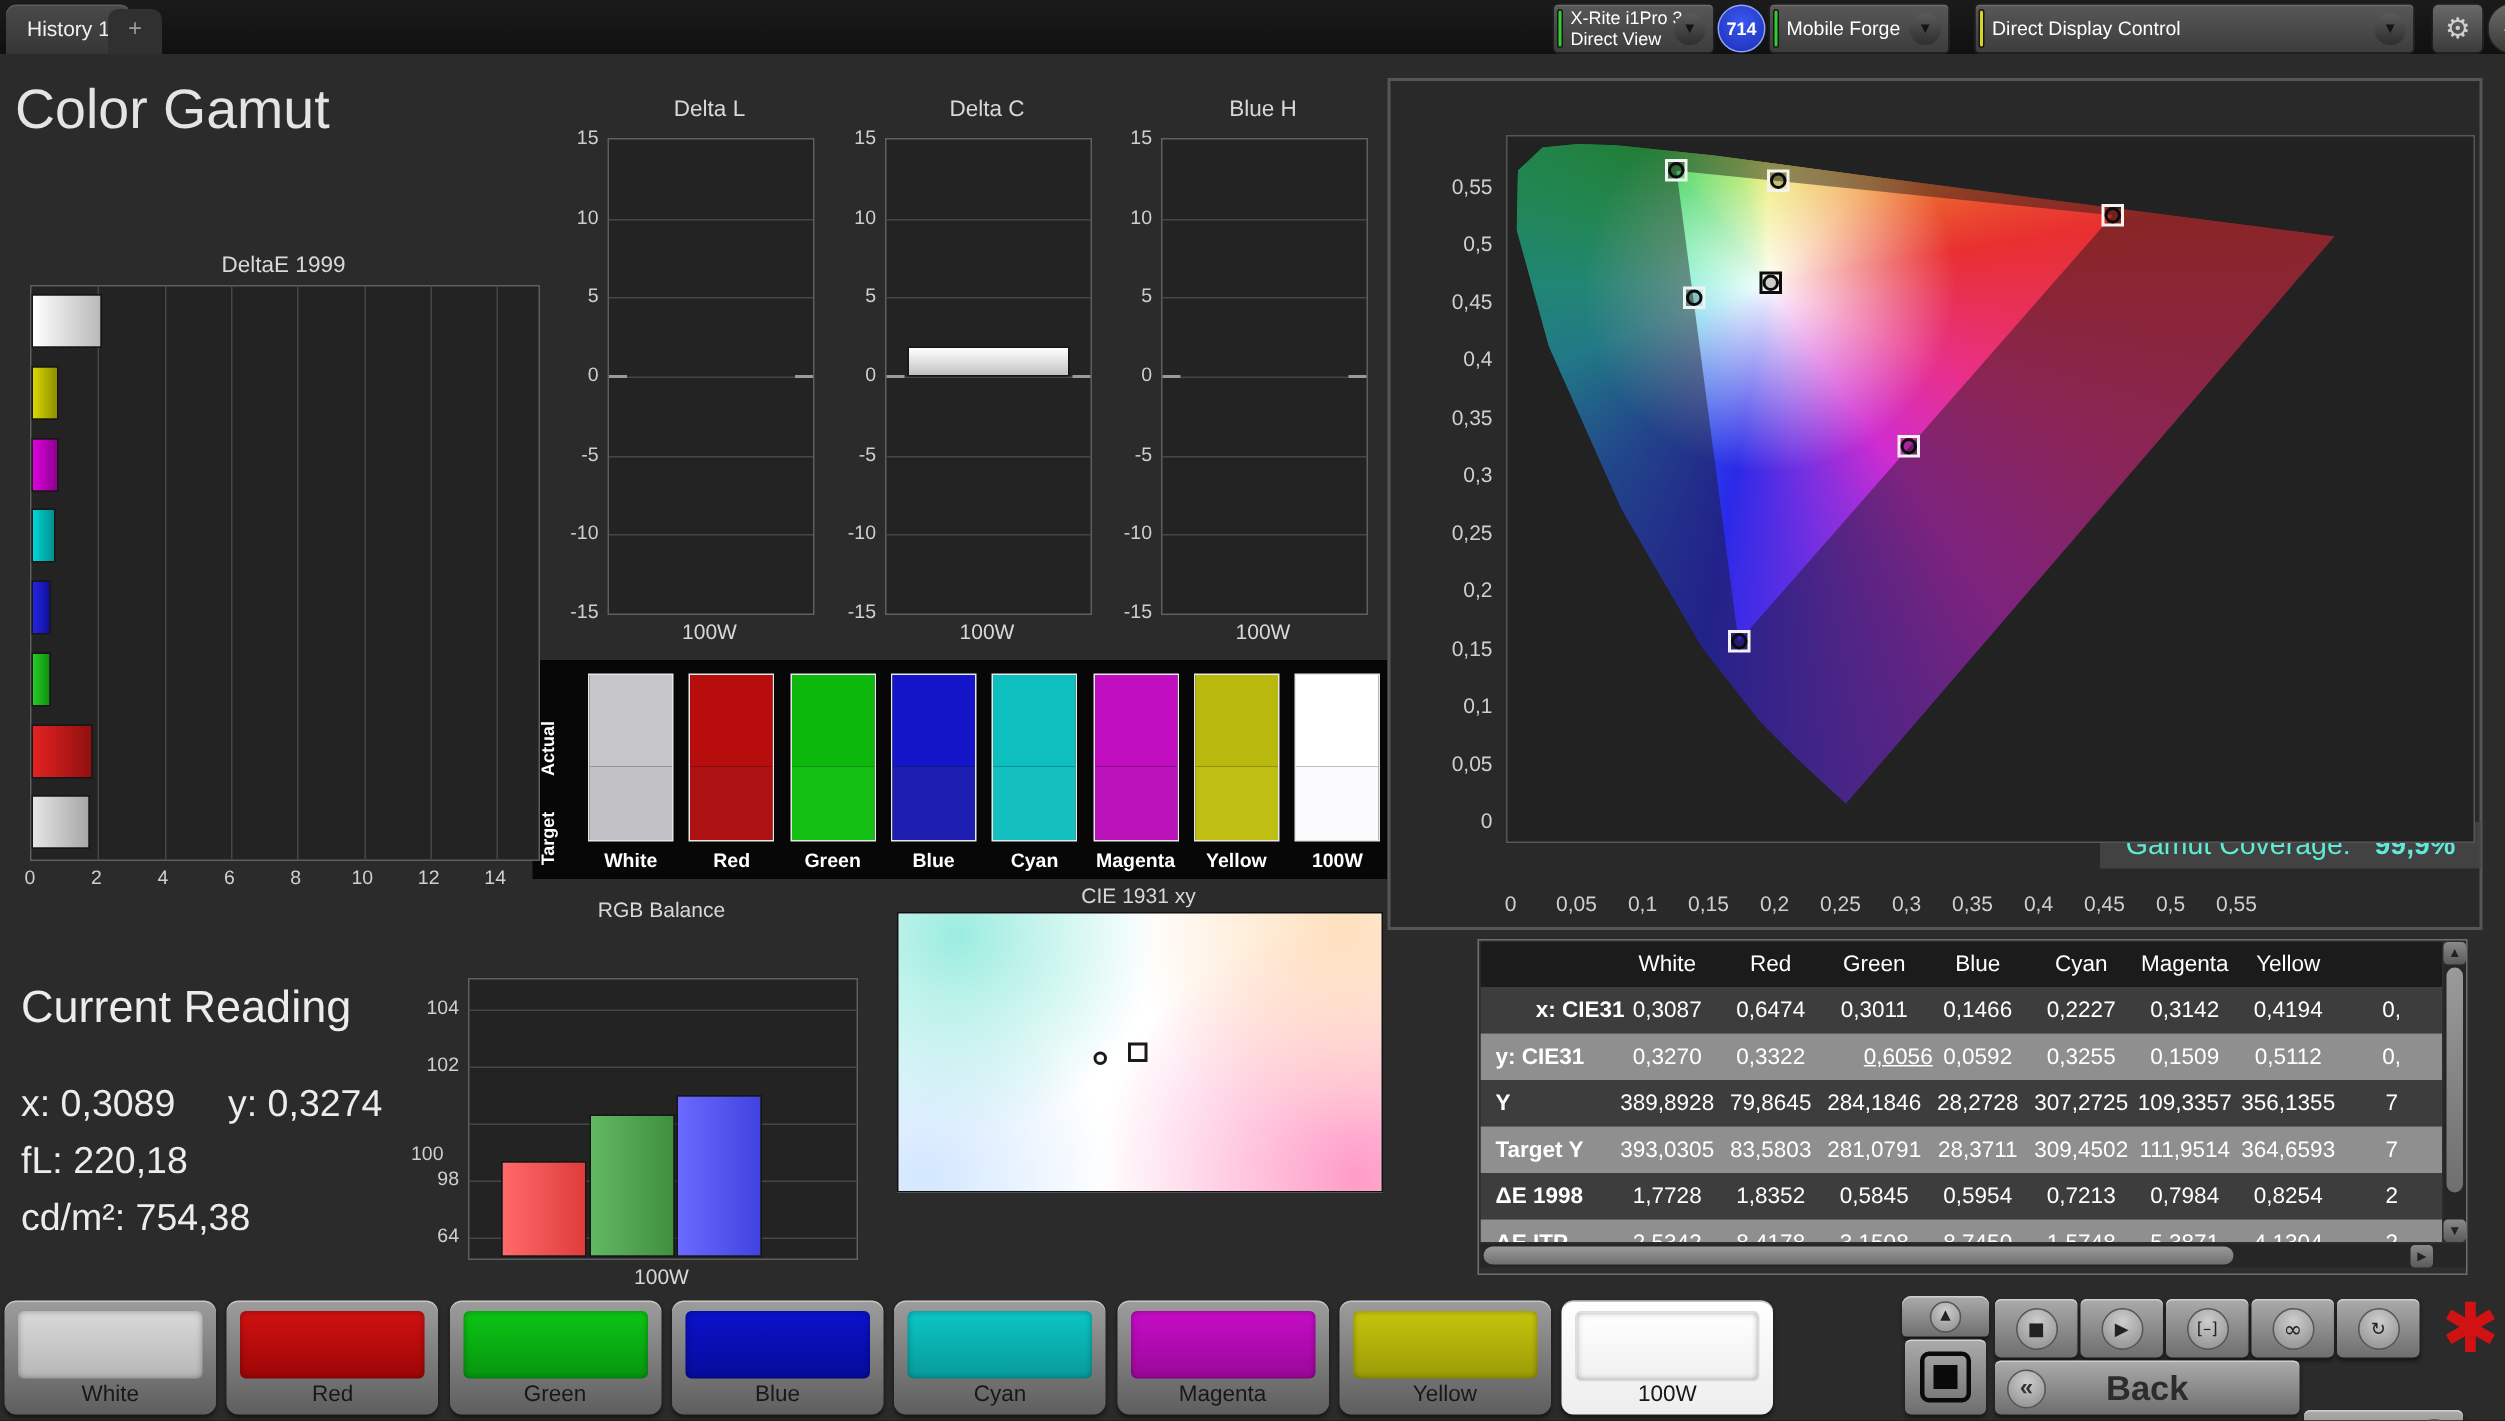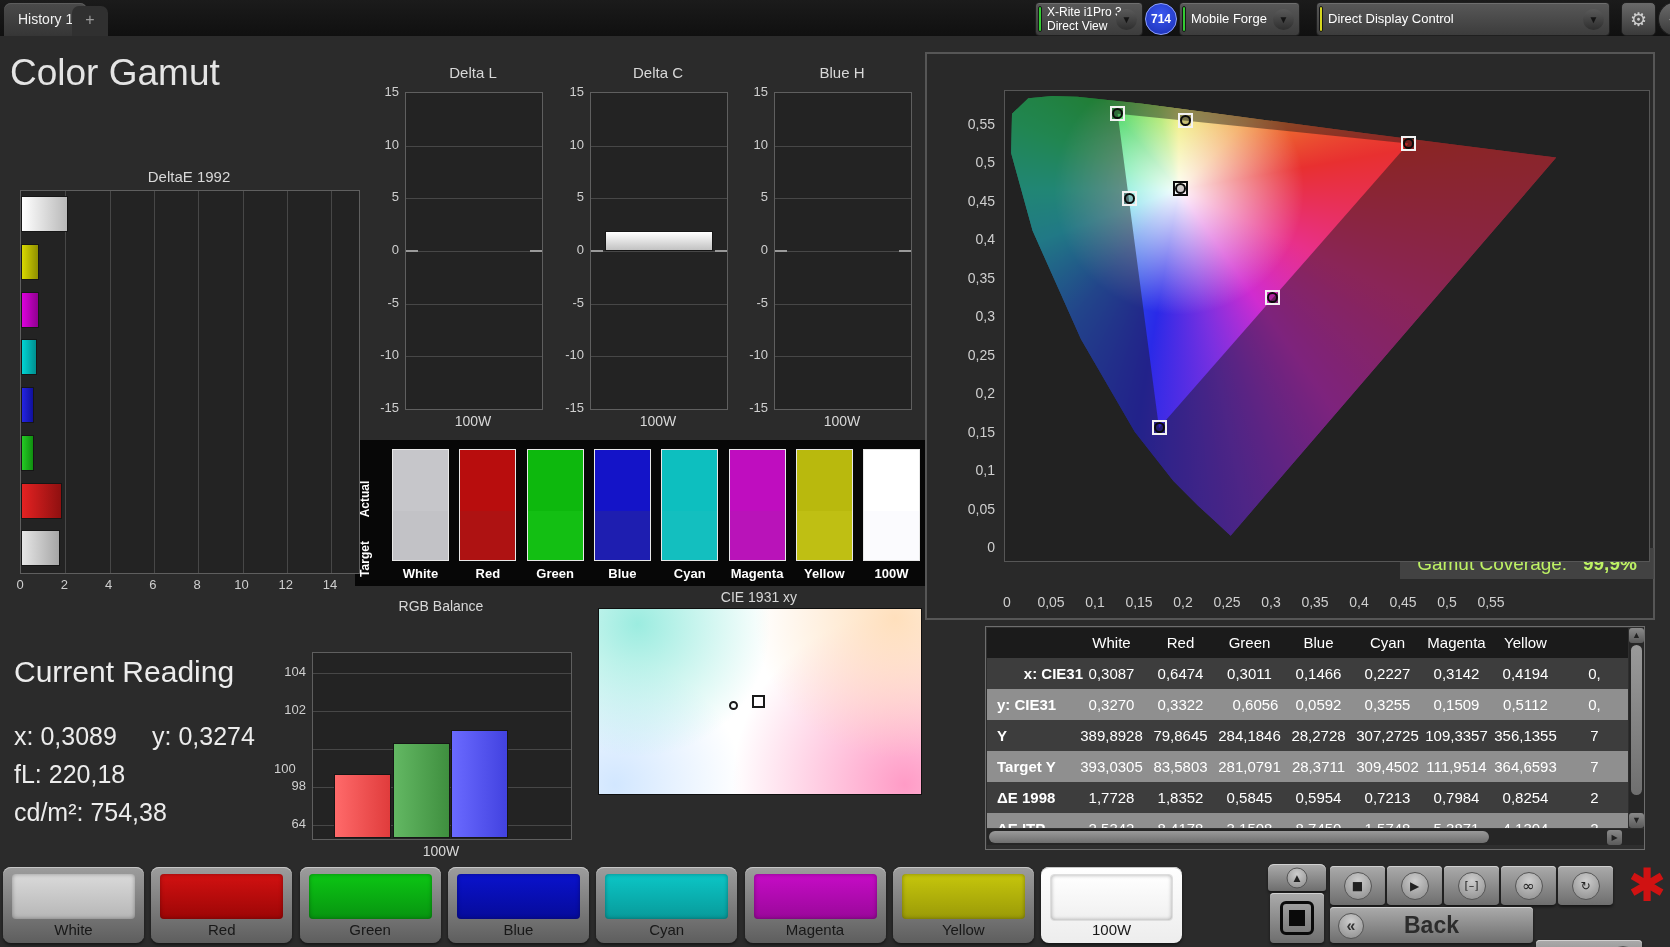--- a/index.html
+++ b/index.html
@@ -32,21 +32,21 @@
   .bar{position:absolute;border:1px solid #161616;box-sizing:border-box;}
   
   .strip{position:absolute;left:355px;top:440px;width:570px;height:146px;background:#070707;}
   .rot{position:absolute;left:-14px;width:48px;font-size:12px;font-weight:bold;color:#fff;text-align:center;
        transform:rotate(-90deg);}
   .sw{position:absolute;top:9px;width:57px;height:112px;border:1px solid #e8e8e8;box-sizing:border-box;}
   .swlab{position:absolute;top:126px;width:64px;text-align:center;font-size:13px;font-weight:bold;color:#fff;}
   
   .ciepanel{position:absolute;left:925px;top:52px;width:730px;height:568px;background:#292929;border:2px solid #565656;box-sizing:border-box;}
   .coverage{position:absolute;left:473px;top:494px;width:254px;height:31px;background:rgba(70,70,70,.85);
-            color:#bef264;font-size:19px;text-align:center;line-height:31px;}
+            color:#5eead4;font-size:19px;text-align:center;line-height:31px;}
   .marker{position:absolute;width:15px;height:15px;border:2px solid #f2f2f2;box-sizing:border-box;}
   .marker .dot{position:absolute;left:50%;top:50%;width:11px;height:11px;margin:-5.5px 0 0 -5.5px;border-radius:50%;
                border:2px solid #0b0b0b;box-sizing:border-box;background:rgba(0,0,0,.18);}
   
   .tblwrap{position:absolute;left:985px;top:626px;width:660px;height:224px;background:#2e2e2e;border:1px solid #6e6e6e;box-sizing:border-box;}
   .tblview{position:absolute;left:1px;top:1px;width:641px;height:200px;overflow:hidden;}
   .trow{position:absolute;left:0;width:720px;height:31px;}
   .tcell{position:absolute;top:0;height:31px;font-size:15px;line-height:31px;color:#fff;text-align:center;white-space:nowrap;}
   .scroll{position:absolute;background:#262626;}
   .thumb{position:absolute;background:linear-gradient(#9a9a9a,#6f6f6f);border-radius:6px;}
@@ -259,21 +259,21 @@
           <div class="tcell" style="left: 297px; width: 69px;">0,1466</div>
           <div class="tcell" style="left: 366px; width: 69px;">0,2227</div>
           <div class="tcell" style="left: 435px; width: 69px;">0,3142</div>
           <div class="tcell" style="left: 504px; width: 69px;">0,4194</div>
           <div class="tcell" style="left: 573px; width: 69px;">0,</div>
         </div>
         <div class="trow" style="top: 61px; background: rgb(143, 143, 143);">
           <div class="tcell" style="left: 2px; width: 86px; text-align: left; padding-left: 8px; font-weight: bold;">y: CIE31</div>
           <div class="tcell" style="left: 90px; width: 69px;">0,3270</div>
           <div class="tcell" style="left: 159px; width: 69px;">0,3322</div>
-          <div class="tcell" style="left: 234px; width: 69px;">0,6056</div>
+          <div class="tcell" style="left: 244px; width: 69px; text-decoration: underline;">0,6056</div>
           <div class="tcell" style="left: 297px; width: 69px;">0,0592</div>
           <div class="tcell" style="left: 366px; width: 69px;">0,3255</div>
           <div class="tcell" style="left: 435px; width: 69px;">0,1509</div>
           <div class="tcell" style="left: 504px; width: 69px;">0,5112</div>
           <div class="tcell" style="left: 573px; width: 69px;">0,</div>
         </div>
         <div class="trow" style="top: 92px; background: rgb(61, 61, 61);">
           <div class="tcell" style="left: 2px; width: 86px; text-align: left; padding-left: 8px; font-weight: bold;">Y</div>
           <div class="tcell" style="left: 90px; width: 69px;">389,8928</div>
           <div class="tcell" style="left: 159px; width: 69px;">79,8645</div>
@@ -324,21 +324,21 @@
         <div class="sarrow" style="left: 0px; top: 185px;">▼</div>
       </div>
       <div class="scroll" style="left: 1px; top: 202px; width: 657px; height: 16px;">
         <div class="thumb" style="left: 2px; top: 2px; width: 500px; height: 12px;"></div>
         <div class="sarrow" style="left: 620px; top: 1px; font-size: 8px;">▶</div>
       </div>
     </div>
 
   <div id="bottombar"></div>
 
-<div class="ctitle" style="left: 20px; top: 168px; width: 338px;">DeltaE 1992</div>
+<div class="ctitle" style="left: 20px; top: 168px; width: 338px;">DeltaE 1999</div>
     <div class="plot" style="left: 20px; top: 190px; width: 338px; height: 382px;">
       <div class="grid" style="left: 44.3px; top: 0px; width: 1px; height: 100%;"></div>
       <div class="grid" style="left: 88.6px; top: 0px; width: 1px; height: 100%;"></div>
       <div class="grid" style="left: 132.9px; top: 0px; width: 1px; height: 100%;"></div>
       <div class="grid" style="left: 177.2px; top: 0px; width: 1px; height: 100%;"></div>
       <div class="grid" style="left: 221.5px; top: 0px; width: 1px; height: 100%;"></div>
       <div class="grid" style="left: 265.8px; top: 0px; width: 1px; height: 100%;"></div>
       <div class="grid" style="left: 310.1px; top: 0px; width: 1px; height: 100%;"></div>
       <div class="bar" style="left: 0px; top: 5px; width: 47px; height: 36px; background: linear-gradient(90deg, rgb(255, 255, 255), rgb(185, 185, 185));"></div>
       <div class="bar" style="left: 0px; top: 52.75px; width: 18px; height: 36px; background: linear-gradient(90deg, rgb(216, 216, 0), rgb(143, 143, 0));"></div>

